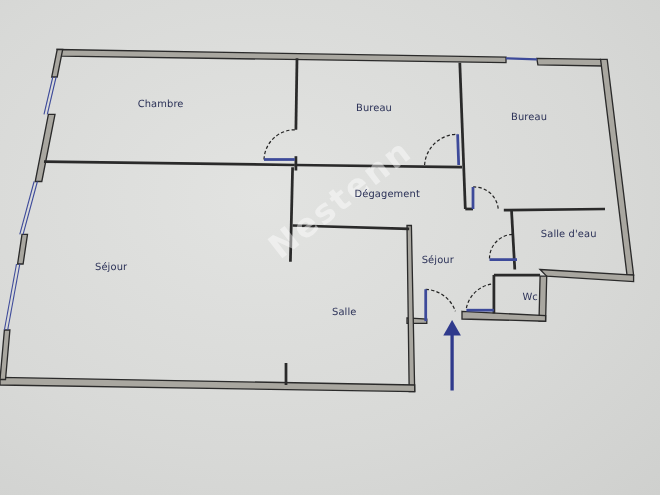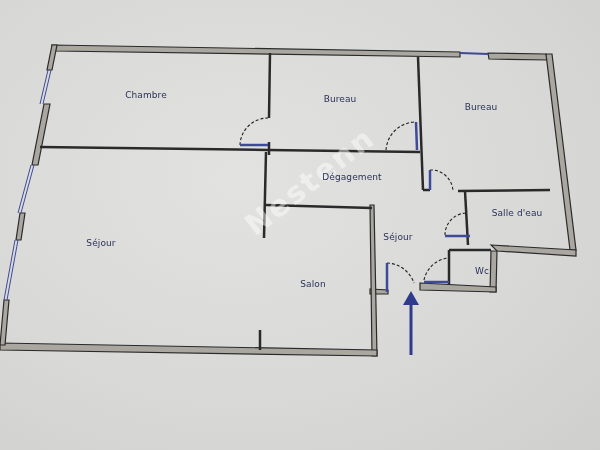--- a/index.html
+++ b/index.html
@@ -105,17 +105,17 @@
     </g>
   </svg>
 
   <div class="watermark">Nestenn</div>
 
   <div class="room-label" style="left:146px;top:95px">Chambre</div>
   <div class="room-label" style="left:340px;top:99px">Bureau</div>
   <div class="room-label" style="left:481px;top:107px">Bureau</div>
   <div class="room-label" style="left:352px;top:177px">Dégagement</div>
   <div class="room-label" style="left:101px;top:243px">Séjour</div>
-  <div class="room-label" style="left:313px;top:284px">Salon</div>
+  <div class="room-label" style="left:313px;top:284px">Salle</div>
   <div class="room-label" style="left:398px;top:237px">Séjour</div>
   <div class="room-label" style="left:517px;top:213px">Salle d'eau</div>
   <div class="room-label" style="left:482px;top:271px">Wc</div>
 </div>
 
 </body></html>

